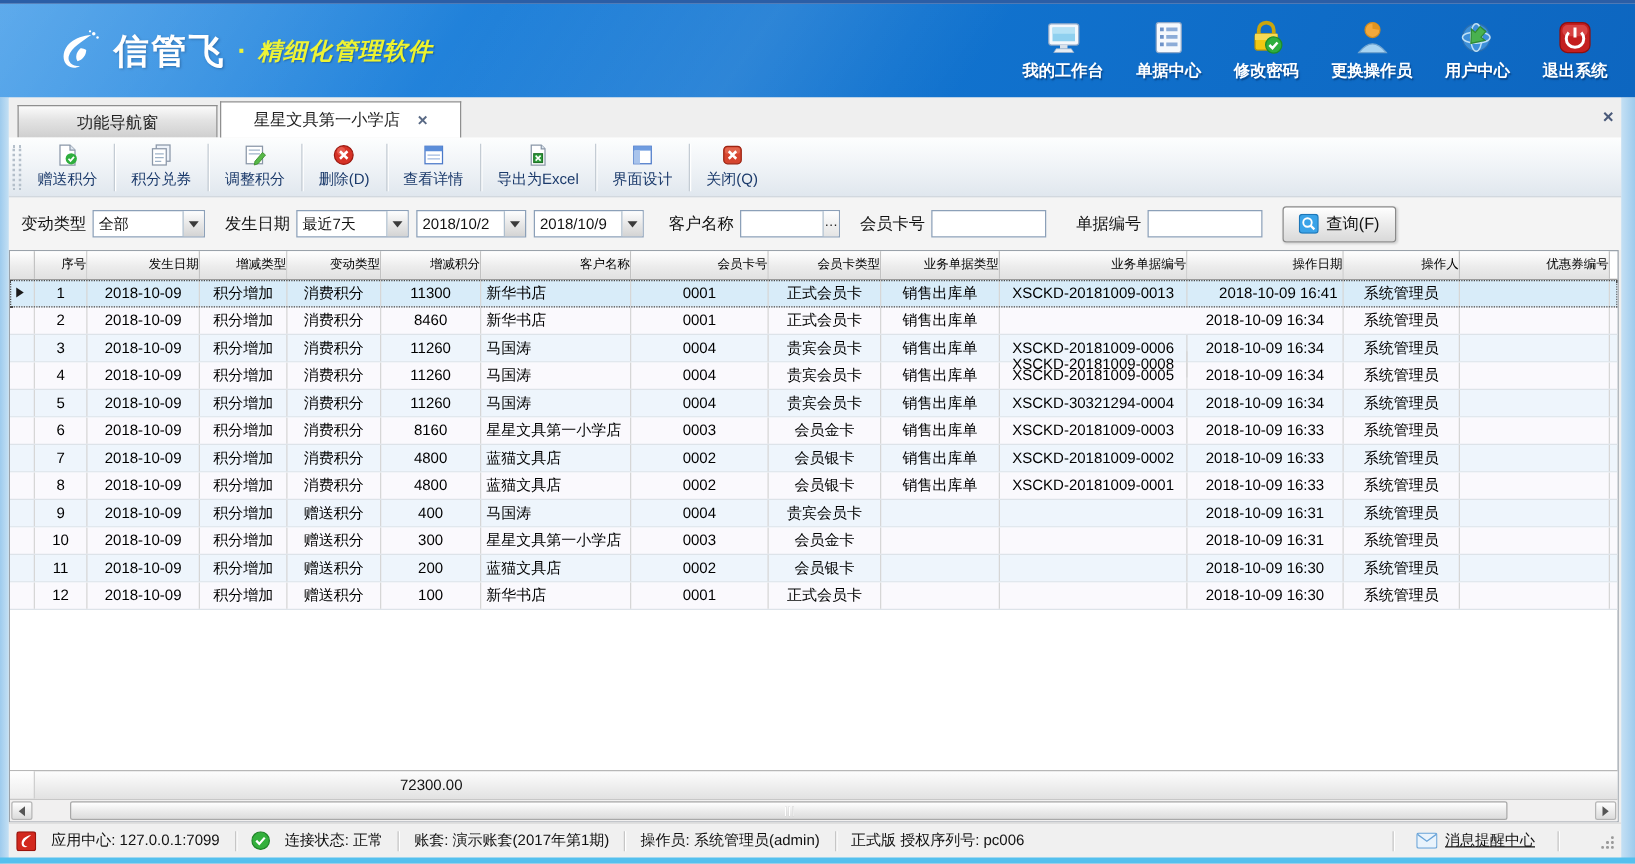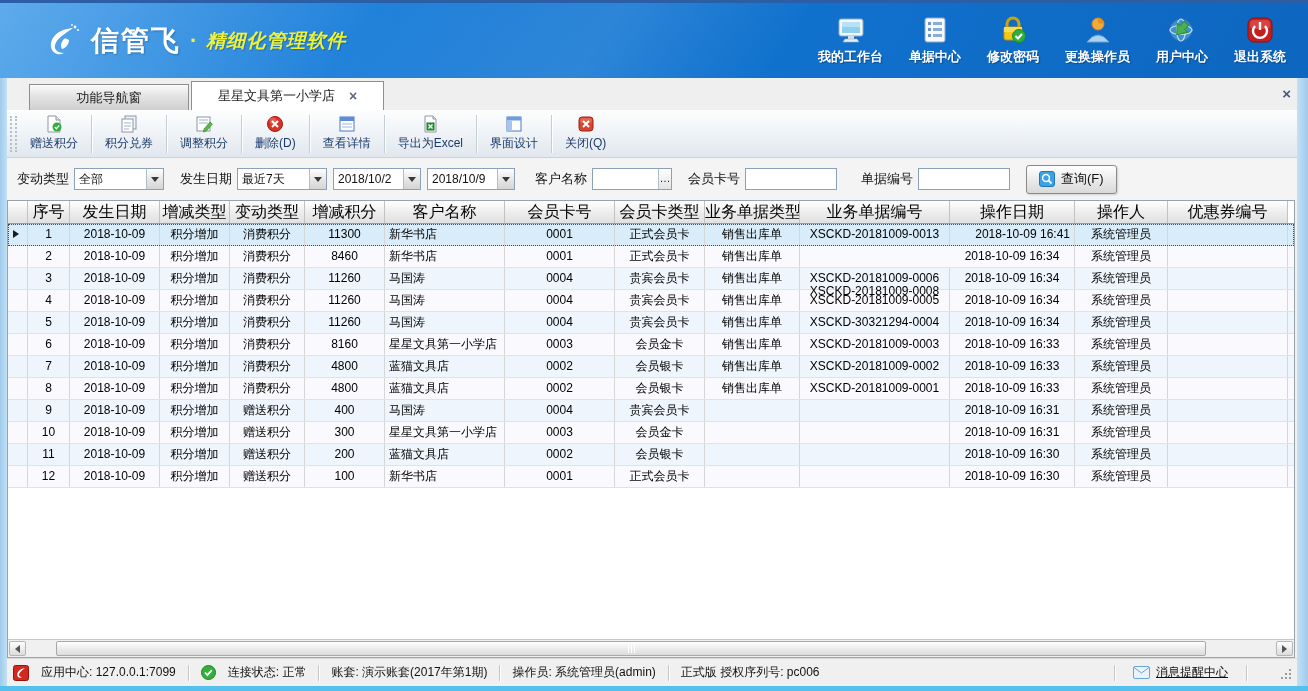--- a/index.html
+++ b/index.html
@@ -15,21 +15,21 @@
     background:linear-gradient(125deg, rgba(255,255,255,.16) 0%, rgba(255,255,255,0) 28%, rgba(255,255,255,.10) 46%, rgba(255,255,255,0) 60%); pointer-events:none; }
   .brand { display:flex; align-items:center; margin-left:42px; gap:9px; }
   .brand-name { color:#fff; font-size:28px; font-weight:bold; letter-spacing:2px; text-shadow:1px 1px 2px rgba(0,40,90,.4); }
   .brand-sub { color:#edf32b; font-size:19px; font-weight:bold; font-style:italic; letter-spacing:1px; text-shadow:1px 1px 1px rgba(0,40,90,.35); }
   .brand-dot { color:#edf32b; font-size:22px; font-weight:bold; }
   .quickbar { margin-left:auto; display:flex; align-items:flex-end; gap:26px; padding-right:22px; }
   .quick-item { display:flex; flex-direction:column; align-items:center; gap:3px; cursor:pointer; }
   .quick-item span.qlabel { color:#fff; font-size:13px; font-weight:bold; white-space:nowrap; text-shadow:1px 1px 1px rgba(0,40,90,.5); }
 
   
-  .tabstrip { position:absolute; top:78px; left:22px; right:11px; height:32px; background:#efefef;
+  .tabstrip { position:absolute; top:78px; left:7px; right:11px; height:32px; background:#efefef;
     display:flex; align-items:flex-end; }
   .tab { height:26px; line-height:24px; padding:0 26px; font-size:13px; color:#222;
     border:1px solid #8f8f8f; border-bottom:none; margin-right:2px; cursor:pointer;
     background:linear-gradient(#fbfbfb,#e3e3e3 45%,#cfcfcf); display:flex; align-items:center; gap:14px; }
   .tab.first { margin-left:7px; min-width:160px; justify-content:center; }
   .tab.active { background:#fff; height:29px; font-size:13px; position:relative; z-index:2; min-width:168px; justify-content:center; }
   .tab-close { color:#5a6a85; font-size:14px; font-weight:bold; cursor:pointer; line-height:1; }
   .strip-close { margin-left:auto; margin-bottom:8px; margin-right:6px; color:#4a5a7a; font-size:15px; font-weight:bold; cursor:pointer; }
 
   
@@ -57,21 +57,21 @@
     font-size:11px; line-height:18px; text-align:center; cursor:pointer; color:#222; }
   .query-btn { display:flex; align-items:center; gap:6px; height:29px; padding:0 12px; margin-left:6px;
     border:1px solid #8a8a8a; border-radius:3px; cursor:pointer;
     background:linear-gradient(#ffffff,#ececec 48%,#d9d9d9); box-shadow:inset 0 1px 0 #fff, 1px 1px 2px rgba(0,0,0,.15); }
   .query-btn .qtext { font-size:13px; color:#111; }
 
   
   .grid-panel { position:absolute; top:200px; left:7px; right:13px; bottom:33px;
     border:1px solid #9aa2aa; background:#fff; display:flex; flex-direction:column; }
   .grid-header-row { display:flex; height:23px; border-bottom:1px solid #9b9b9b; }
-  .hcell { height:100%; font-size:16px; color:#000; text-align:center; line-height:22px;
+  .hcell { height:100%; font-size:10px; color:#000; text-align:right; line-height:22px;
     border-right:1px solid #c2c2c2; background:linear-gradient(#ffffff,#ececec 55%,#e1e1e1);
     white-space:nowrap; overflow:hidden; cursor:pointer; flex:none; }
   .hcell.sel { cursor:default; }
   .grid-body { flex:1; overflow:hidden; }
   .grow { display:flex; height:22px; border-bottom:1px solid #dde3e9; }
   .grow.blu { background:#eef5fc; }
   .grow.lav { background:#faf9fd; }
   .grow.selected { background:#d8ecf9; outline:1px dotted #4a4a4a; outline-offset:-1px; }
   .gcell { height:100%; font-size:12px; color:#000; line-height:21px; padding:0 4px;
     border-right:1px solid #d6d6d6; white-space:nowrap; overflow:hidden; flex:none; }
@@ -557,20 +557,24 @@
           <div class="gcell a-left" style="width: 120px;">新华书店</div>
           <div class="gcell a-center" style="width: 110px;">0001</div>
           <div class="gcell a-center" style="width: 90px;">正式会员卡</div>
           <div class="gcell a-center" style="width: 95px;"></div>
           <div class="gcell a-center" style="width: 150px;"></div>
           <div class="gcell a-center" style="width: 125px;">2018-10-09 16:30</div>
           <div class="gcell a-center" style="width: 93px;">系统管理员</div>
           <div class="gcell a-left" style="width: 120px;"></div>
         </div>
       </div>
+    <div class="summary-row">
+      <span class="summary-selcell"></span>
+      <span class="summary-total" style="margin-left: 297px; width: 80px;">72300.00</span>
+    </div>
     <div class="hsb">
       <span class="hsb-arrow left">
           <span class="tri-l"></span>
         </span>
       <span class="hsb-thumb">
           <i></i>
           <i></i>
           <i></i>
         </span>
       <span class="hsb-arrow right">

